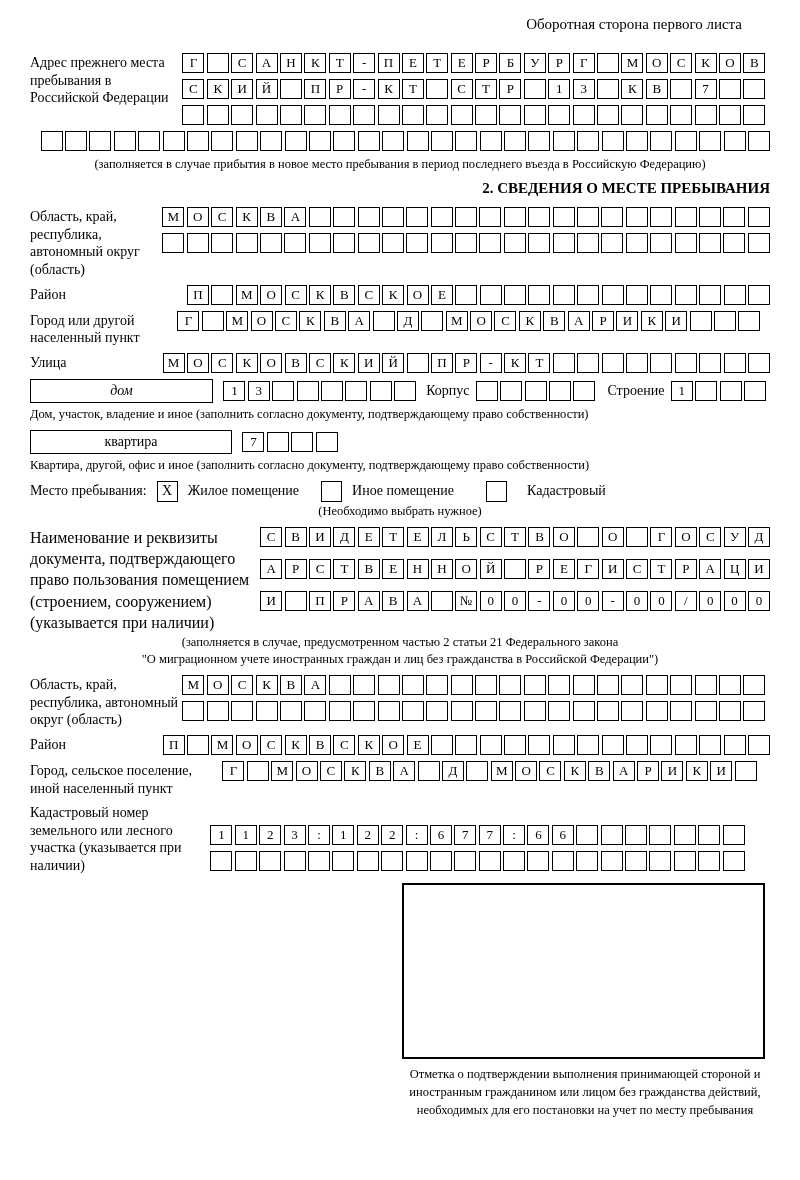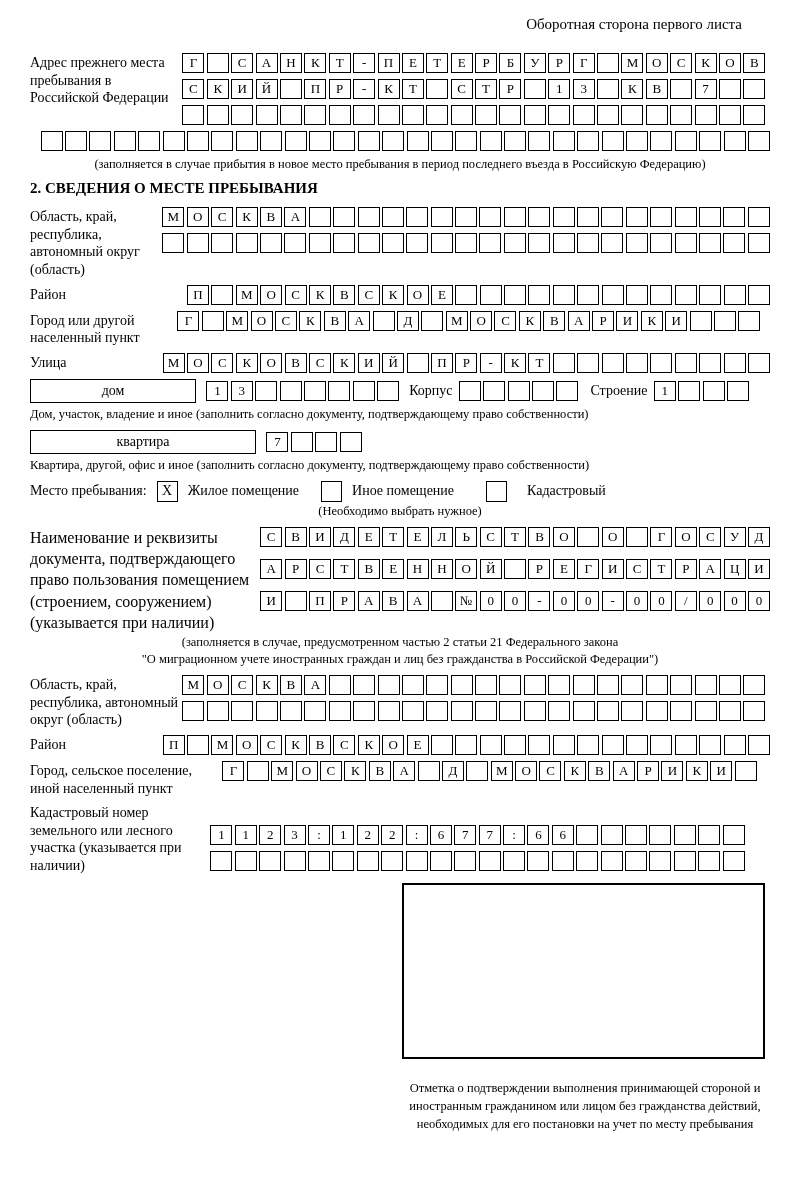--- a/index.html
+++ b/index.html
@@ -16,21 +16,21 @@
   .cell{
     box-sizing:border-box;flex:0 0 22px;width:22px;height:20px;margin-left:2.4px;
     border:1.6px solid #000;text-align:center;font-size:13px;line-height:17px;
     font-family:"Liberation Serif","DejaVu Serif",serif;
   }
   .cellrow.leftflow{justify-content:flex-start;}
   .fieldrow{display:flex;align-items:flex-start;margin-bottom:6px;}
   .fieldrow .flabel{flex:1 1 auto;font-size:14px;line-height:1.26;padding-top:1px;}
   .fieldrow .fcells{flex:0 0 auto;}
   .note{font-size:12.5px;text-align:center;margin:2px 0 8px 0;}
-  .sec-title{font-weight:bold;font-size:15px;text-align:left;margin:8px 0 10px 0;}
+  .sec-title{font-weight:bold;font-size:15px;text-align:right;margin:8px 0 10px 0;}
 
   .labelbox{
     box-sizing:border-box;border:1.6px solid #000;height:24px;
     display:flex;align-items:center;justify-content:center;font-size:14px;
   }
   .inline-row{display:flex;align-items:center;margin-bottom:4px;}
   .gap8{width:8px;}
   .ilabel{font-size:14px;white-space:nowrap;}
 
   .checkbox{
@@ -38,21 +38,21 @@
     text-align:center;font-size:14px;line-height:18px;margin:0 10px;
   }
   .cbrow{display:flex;align-items:center;margin:6px 0 2px 0;font-size:14px;}
 
   .doc-block{display:flex;align-items:flex-start;margin-top:6px;}
   .doc-block .flabel{flex:1 1 auto;font-size:16px;line-height:1.33;}
   .doc-block .cellrow{margin-bottom:12px;}
 
   .stamp-wrap{width:366px;margin-left:372px;margin-top:8px;}
   .stamp-box{box-sizing:border-box;width:363px;height:176px;border:2px solid #000;background:#fff;}
-  .stamp-caption{font-size:12.5px;text-align:center;line-height:1.45;margin-top:20px;}
+  .stamp-caption{font-size:12.5px;text-align:center;line-height:1.45;margin-top:6px;}
 
   .w145{max-width:145px;}
   .w130{max-width:130px;}
   .w150{max-width:150px;}
   .w185{max-width:190px;}
   .w175{max-width:178px;}
   .w230{max-width:232px;}
   .mb0{margin-bottom:0;}
 </style>
 </head>
@@ -326,21 +326,21 @@
         <span class="cell"></span>
         <span class="cell"></span>
         <span class="cell"></span>
         <span class="cell"></span>
         <span class="cell"></span>
         <span class="cell"></span>
       </div>
   </div>
 
   <div class="inline-row">
-    <div class="labelbox" style="width:166px;">дом</div>
+    <div class="labelbox" style="width:183px;font-style:italic;">дом</div>
     <div class="gap8"></div>
     <div class="cellrow leftflow mb0">
         <span class="cell">1</span>
         <span class="cell">3</span>
         <span class="cell"></span>
         <span class="cell"></span>
         <span class="cell"></span>
         <span class="cell"></span>
         <span class="cell"></span>
         <span class="cell"></span>
@@ -357,21 +357,21 @@
     <div class="cellrow leftflow mb0">
         <span class="cell">1</span>
         <span class="cell"></span>
         <span class="cell"></span>
         <span class="cell"></span>
       </div>
   </div>
   <div class="note" style="text-align:left;">Дом, участок, владение и иное (заполнить согласно документу, подтверждающему право собственности)</div>
 
   <div class="inline-row">
-    <div class="labelbox" style="width:226px;">квартира</div>
+    <div class="labelbox" style="width:202px;">квартира</div>
     <div class="gap8"></div>
     <div class="cellrow leftflow mb0">
         <span class="cell">7</span>
         <span class="cell"></span>
         <span class="cell"></span>
         <span class="cell"></span>
       </div>
   </div>
   <div class="note" style="text-align:left;">Квартира, другой, офис и иное (заполнить согласно документу, подтверждающему право собственности)</div>
 

